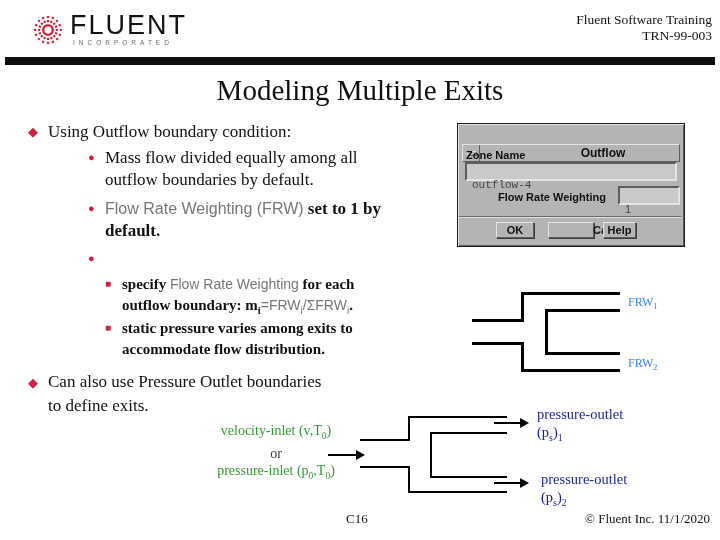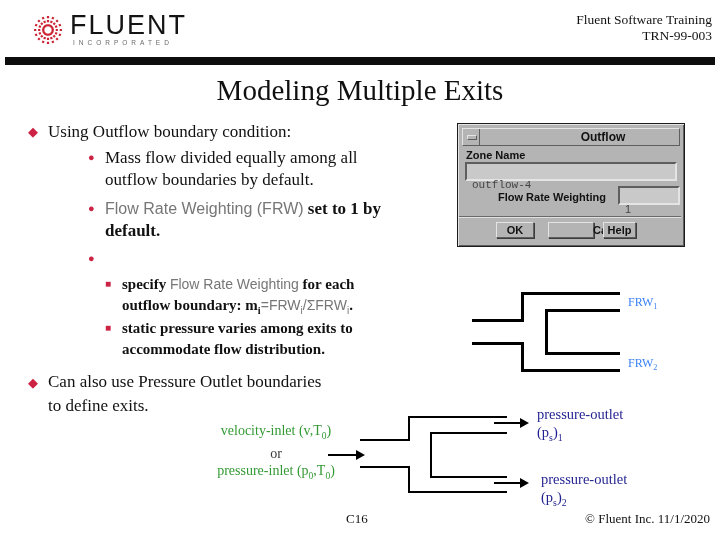--- a/index.html
+++ b/index.html
@@ -26,21 +26,21 @@
   .b-l2{font-size:17px;line-height:22px;}
   .b-l3{font-size:15px;line-height:21px;font-weight:bold;}
   .sans-run{font-family:"Liberation Sans",sans-serif;color:#767676;font-weight:normal;}
   .sans-run-sm{font-family:"Liberation Sans",sans-serif;color:#767676;font-weight:normal;font-size:14px;}
   sub{font-size:0.68em;}
 
   
   .dialog{position:absolute;left:457px;top:123px;width:226px;height:122px;background:#b4b4b4;
           border:1px solid #1c1c1c;box-shadow:inset 1px 1px 0 #e4e4e4, inset -1px -1px 0 #5e5e5e;
           font-family:"Liberation Sans",sans-serif;color:#111;}
-  .titlebar{position:absolute;left:4px;top:4px;width:216px;height:16px;display:flex;align-items:center;
+  .titlebar{position:absolute;left:4px;top:20px;width:216px;height:16px;display:flex;align-items:center;
             border:1px solid;border-color:#e4e4e4 #5e5e5e #5e5e5e #e4e4e4;gap:47px;}
   .minbox{width:17px;height:100%;border-right:1px solid #5e5e5e;position:relative;box-sizing:border-box;}
   .minbox::after{content:"";position:absolute;left:4px;top:6px;width:8px;height:3px;
                  border:1px solid;border-color:#e4e4e4 #5e5e5e #5e5e5e #e4e4e4;}
   .dlg-title{flex:1;text-align:center;font-size:12px;font-weight:bold;}
   .dlg-label{position:absolute;font-size:11px;font-weight:bold;}
   .field{position:absolute;background:#c9c9c9;border:2px solid;border-color:#5e5e5e #e4e4e4 #e4e4e4 #5e5e5e;
          font-size:11px;color:#454545;}
   .field-inner{padding:15px 0 0 5px;}
   .sep{position:absolute;left:1px;top:92px;width:222px;border-top:1px solid #6a6a6a;border-bottom:1px solid #e0e0e0;}

